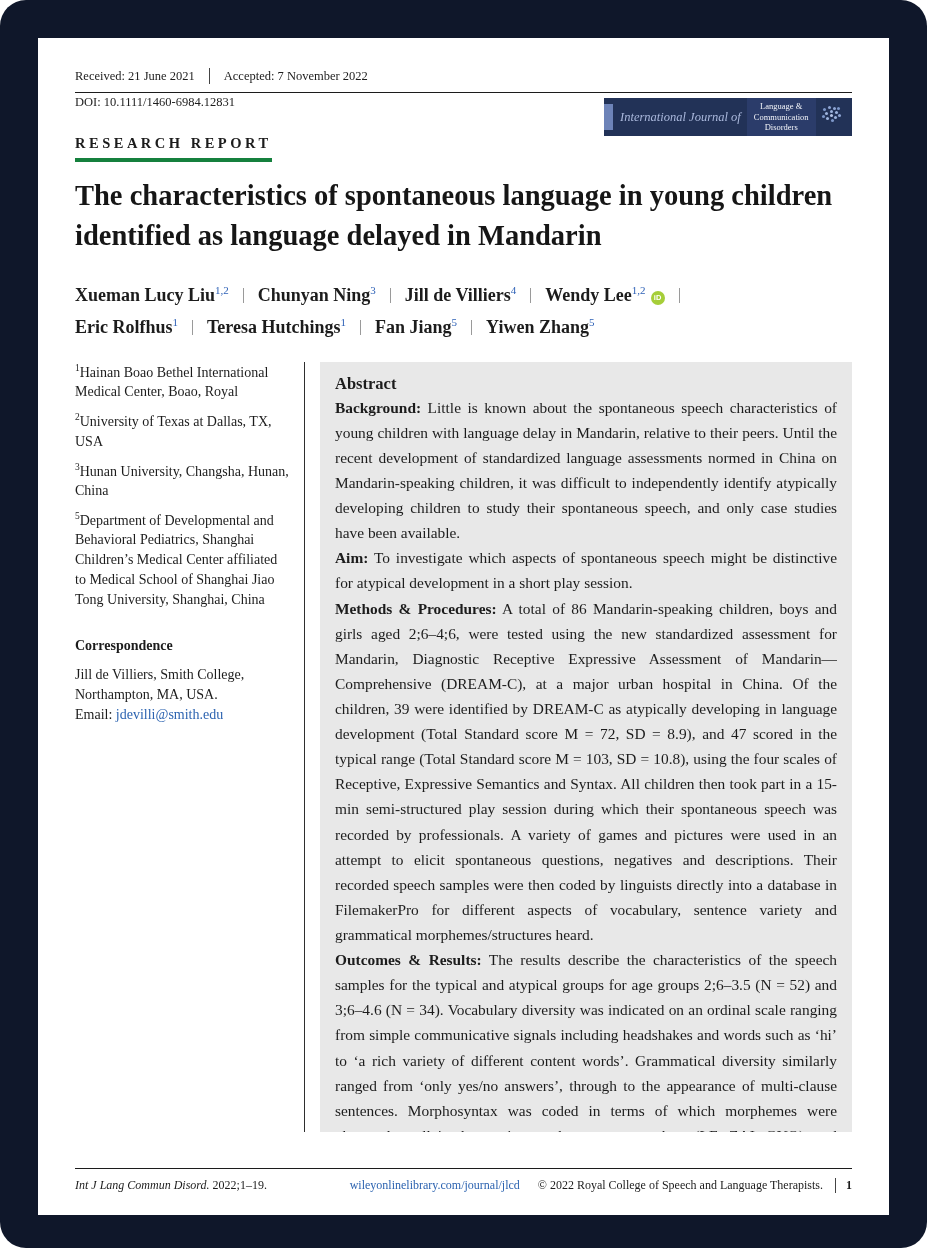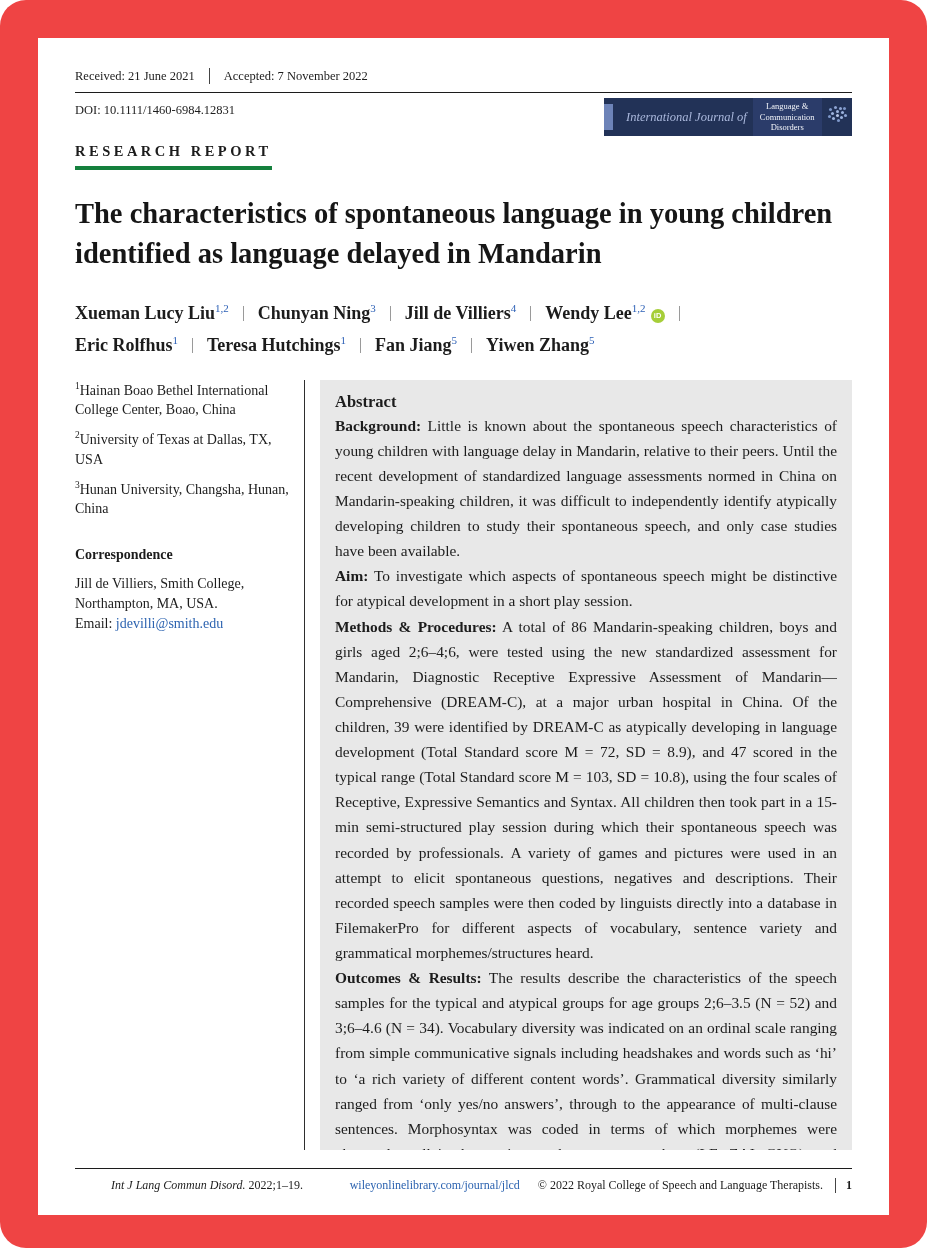--- a/index.html
+++ b/index.html
@@ -1,40 +1,40 @@
 <!DOCTYPE html>
 <html><head>
 <meta charset="utf-8">
 <style>
   * { margin:0; padding:0; box-sizing:border-box; }
   html,body { width:927px; height:1248px; background:#ffffff; font-family:"Liberation Serif","DejaVu Serif",serif; }
-  .frame { position:absolute; left:0; top:0; width:927px; height:1248px; background:#ef4444; border-radius:26px; }
+  .frame { position:absolute; left:0; top:0; width:927px; height:1248px; background:#0f172a; border-radius:26px; }
   .sheet { position:absolute; left:38px; top:38px; right:38px; bottom:33px; background:#ffffff; padding:0 37px; color:#1c1c1c; }
 
   
   .meta-row { margin-top:30px; display:flex; align-items:center; font-size:12.5px; padding-bottom:8px; border-bottom:1.5px solid #1c1c1c; }
   .meta-sep { width:1px; height:16px; background:#444; margin:0 14px; }
-  .doi-row { margin-top:10px; font-size:12.5px; }
+  .doi-row { margin-top:2px; font-size:12.5px; }
 
   
   .logo { position:absolute; right:37px; top:60px; width:248px; height:38px; background:#223257; display:flex; align-items:center; overflow:hidden; }
   .logo-accent { width:9px; height:26px; background:#6d83b8; flex:0 0 auto; }
-  .logo-prefix { font-style:italic; color:#aab8dc; font-size:12.5px; padding:0 6px 0 13px; white-space:nowrap; }
+  .logo-prefix { font-style:italic; color:#aab8dc; font-size:12.5px; padding:0 6px 0 7px; white-space:nowrap; }
   .logo-name { background:#2b3c6a; color:#f2f4f9; font-weight:normal; font-size:8.5px; line-height:1.25; text-align:center; padding:3px 7px; flex:0 0 auto; }
   .logo-emblem { position:relative; width:30px; height:30px; flex:0 0 auto; }
   .logo-emblem::before { content:""; position:absolute; left:14px; top:8px; width:3px; height:3px; border-radius:50%; background:#9db3dd;
     box-shadow:-5px 2px 0 #9db3dd, 5px 1px 0 #9db3dd, -2px -4px 0 #8fa6d4, 3px -3px 0 #8fa6d4, -7px -2px 0 #7d97c9, 7px -3px 0 #7d97c9,
     -4px 7px 0 #9db3dd, 4px 6px 0 #9db3dd, 0px 4px 0 #b6c5e6, -8px 5px 0 #7d97c9, 8px 4px 0 #8fa6d4, 1px 9px 0 #7d97c9; }
 
   
   .article-type { margin-top:24px; }
   .article-type span { display:inline-block; font-weight:bold; font-size:14.5px; letter-spacing:3.5px; padding-bottom:6px; border-bottom:4px solid #15803d; }
 
   
-  h1.title { margin-top:24px; font-size:28.5px; line-height:1.42; font-weight:bold; color:#161616; max-width:790px; }
+  h1.title { margin-top:14px; font-size:28.5px; line-height:1.42; font-weight:bold; color:#161616; max-width:790px; }
   .authors { margin-top:22px; font-size:18px; font-weight:bold; line-height:1.8; }
   .author-row { display:flex; align-items:center; flex-wrap:wrap; }
   .author { white-space:nowrap; }
   .author sup { color:#2f62b7; font-size:11px; font-weight:normal; }
   .author-sep { width:1px; height:15px; background:#9a9a9a; margin:0 14px; }
   .orcid { display:inline-flex; align-items:center; justify-content:center; width:14px; height:14px; border-radius:50%;
     background:#a6ce39; color:#fff; font-family:"Liberation Sans",sans-serif; font-size:7.5px; font-weight:bold; margin-left:5px; vertical-align:1px; cursor:pointer; }
 
   
   .columns { margin-top:18px; display:flex; }
@@ -45,21 +45,21 @@
   .corr-head { font-weight:bold; margin-bottom:9px; }
   .col-divider { width:1px; background:#2e2e2e; flex:0 0 auto; }
   .abstract-box { margin-left:15px; flex:1 1 auto; background:#e8e8e8; height:770px; overflow:hidden; padding:12px 15px 8px; }
   .abstract-box h2 { font-size:16.5px; margin-bottom:1px; }
   .abstract-box p { font-size:15.4px; line-height:1.63; text-align:justify; }
   .abstract-box p b { font-weight:bold; }
 
   
   .footer { position:absolute; left:37px; right:37px; bottom:22px; }
   .footer-rule { border-top:1.2px solid #1c1c1c; margin-bottom:9px; }
-  .footer-row { display:flex; align-items:center; font-size:12px;margin-left:36px; }
+  .footer-row { display:flex; align-items:center; font-size:12px; }
   .footer-cite { flex:1 1 auto; }
   .footer-cite .jname { font-style:italic; }
   .footer-link { color:#2c63b0; text-decoration:none; margin-right:18px; cursor:pointer; }
   .footer-copy { margin-right:12px; }
   .footer-pagenum { border-left:1px solid #444; padding-left:10px; font-weight:bold; }
   a.email-link { color:#2c63b0; text-decoration:none; cursor:pointer; }
 </style>
 </head>
 <body>
 
@@ -108,23 +108,24 @@
         <span class="author"><span>Teresa Hutchings</span><sup>1</sup></span>
         <span class="author-sep"></span>
         <span class="author"><span>Fan Jiang</span><sup>5</sup></span>
         <span class="author-sep"></span>
         <span class="author"><span>Yiwen Zhang</span><sup>5</sup></span>
       </div>
     </div>
 
     <div class="columns">
       <div class="left-col">
-        <div class="affil"><sup>1</sup><span>Hainan Boao Bethel International College Center, Boao, China</span></div>
+        <div class="affil"><sup>1</sup><span>Hainan Boao Bethel International Medical Center, Boao, Royal</span></div>
         <div class="affil"><sup>2</sup><span>University of Texas at Dallas, TX, USA</span></div>
         <div class="affil"><sup>3</sup><span>Hunan University, Changsha, Hunan, China</span></div>
+        <div class="affil"><sup>5</sup><span>Department of Developmental and Behavioral Pediatrics, Shanghai Children’s Medical Center affiliated to Medical School of Shanghai Jiao Tong University, Shanghai, China</span></div>
         <div class="correspondence">
           <div class="corr-head">Correspondence</div>
           <div>Jill de Villiers, Smith College, Northampton, MA, USA.</div>
           <div><span>Email: </span><a class="email-link">jdevilli@smith.edu</a></div>
         </div>
       </div>
 
       <div class="col-divider"></div>
 
       <div class="abstract-box">

